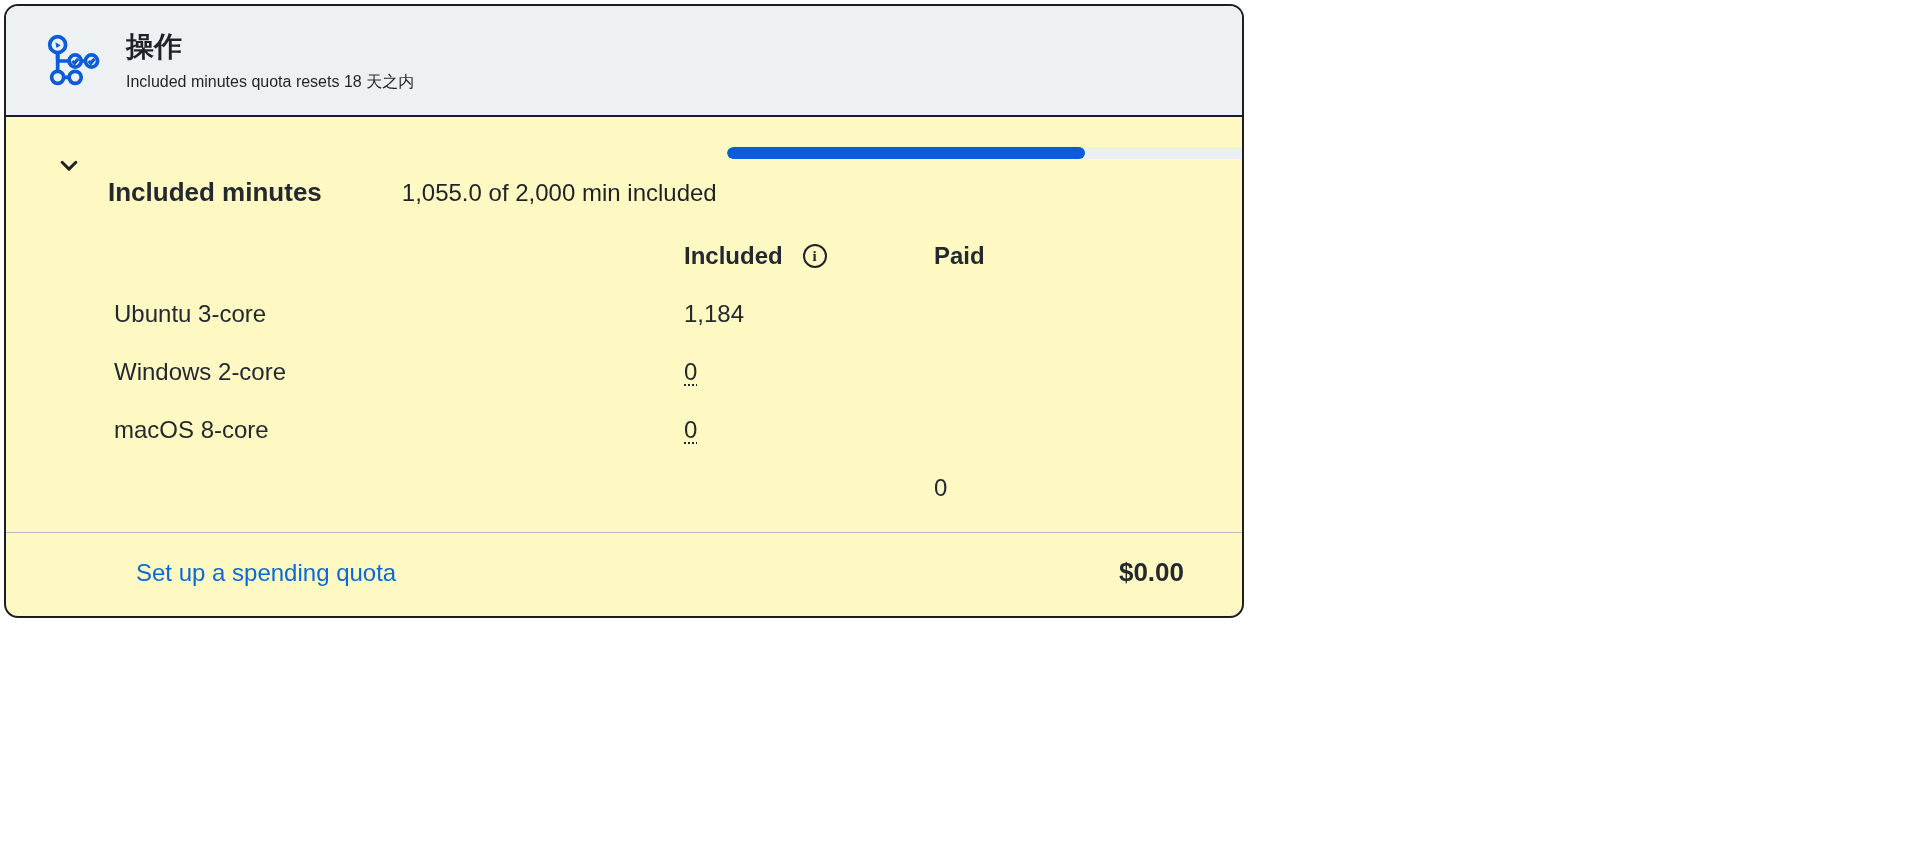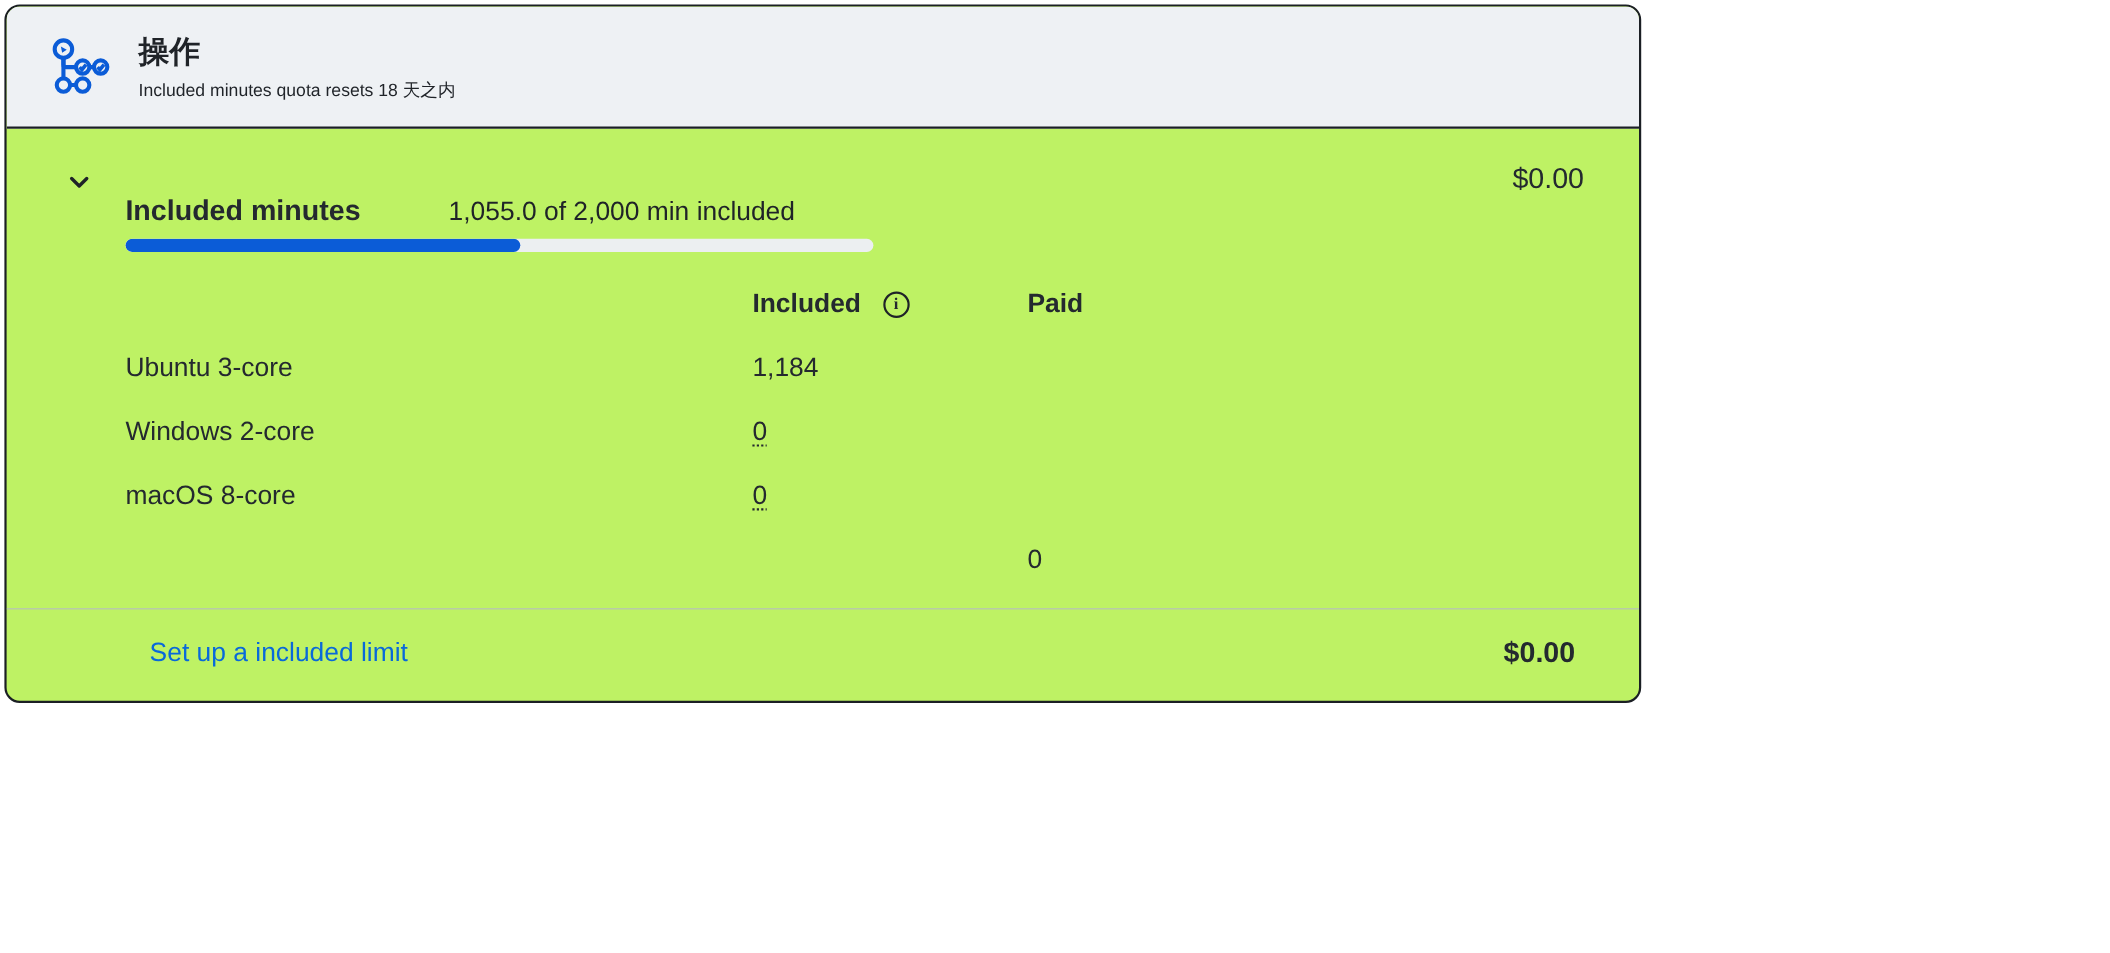--- a/index.html
+++ b/index.html
@@ -1,23 +1,23 @@
 <!DOCTYPE html>
 <html><head>
 <meta charset="utf-8">
 <style>
   * { box-sizing: border-box; margin: 0; padding: 0; }
   html, body { width: 1918px; height: 866px; background: #fff; font-family: -apple-system, BlinkMacSystemFont, "Segoe UI", Helvetica, Arial, sans-serif; color: #24292f; }
   .card {
     margin: 4px;
-    width: 1488px;
+    width: 1240px;
     border: 2px solid #1b1f24;
     border-radius: 14px;
     overflow: hidden;
-    background: #bef264;
+    background: #fef9c3;
   }
   .header {
     display: flex;
     align-items: center;
     padding: 22px 40px;
     background: #eef1f4;
     border-bottom: 2px solid #1b1f24;
     gap: 24px;
   }
   .header-icon svg { width: 56px; height: 56px; display: block; }
@@ -39,21 +39,20 @@
     height: 28px;
     display: flex;
     align-items: center;
     justify-content: center;
     cursor: pointer;
   }
   .chevron svg { width: 22px; height: 22px; }
 
   .summary-main {
     display: flex;
-    flex-direction: column;
     gap: 10px;
     flex: 0 0 auto;
   }
   .summary-labels {
     display: flex;
     align-items: baseline;
     gap: 80px;
   }
   .summary-title { font-size: 26px; font-weight: 700; }
   .summary-usage { font-size: 24px; font-weight: 400; color: #1f2328; margin-top: 32px; }
@@ -194,17 +193,17 @@
       <div><span class="cell-underline">0</span></div>
       <div></div>
 
       <div></div>
       <div></div>
       <div class="cell">0</div>
     </div>
   </div>
 
   <div class="footer">
-    <span class="footer-link">Set up a included limit</span>
+    <span class="footer-link">Set up a spending quota</span>
     <span class="footer-total">$0.00</span>
   </div>
 
 </div>
 
 </body></html>

